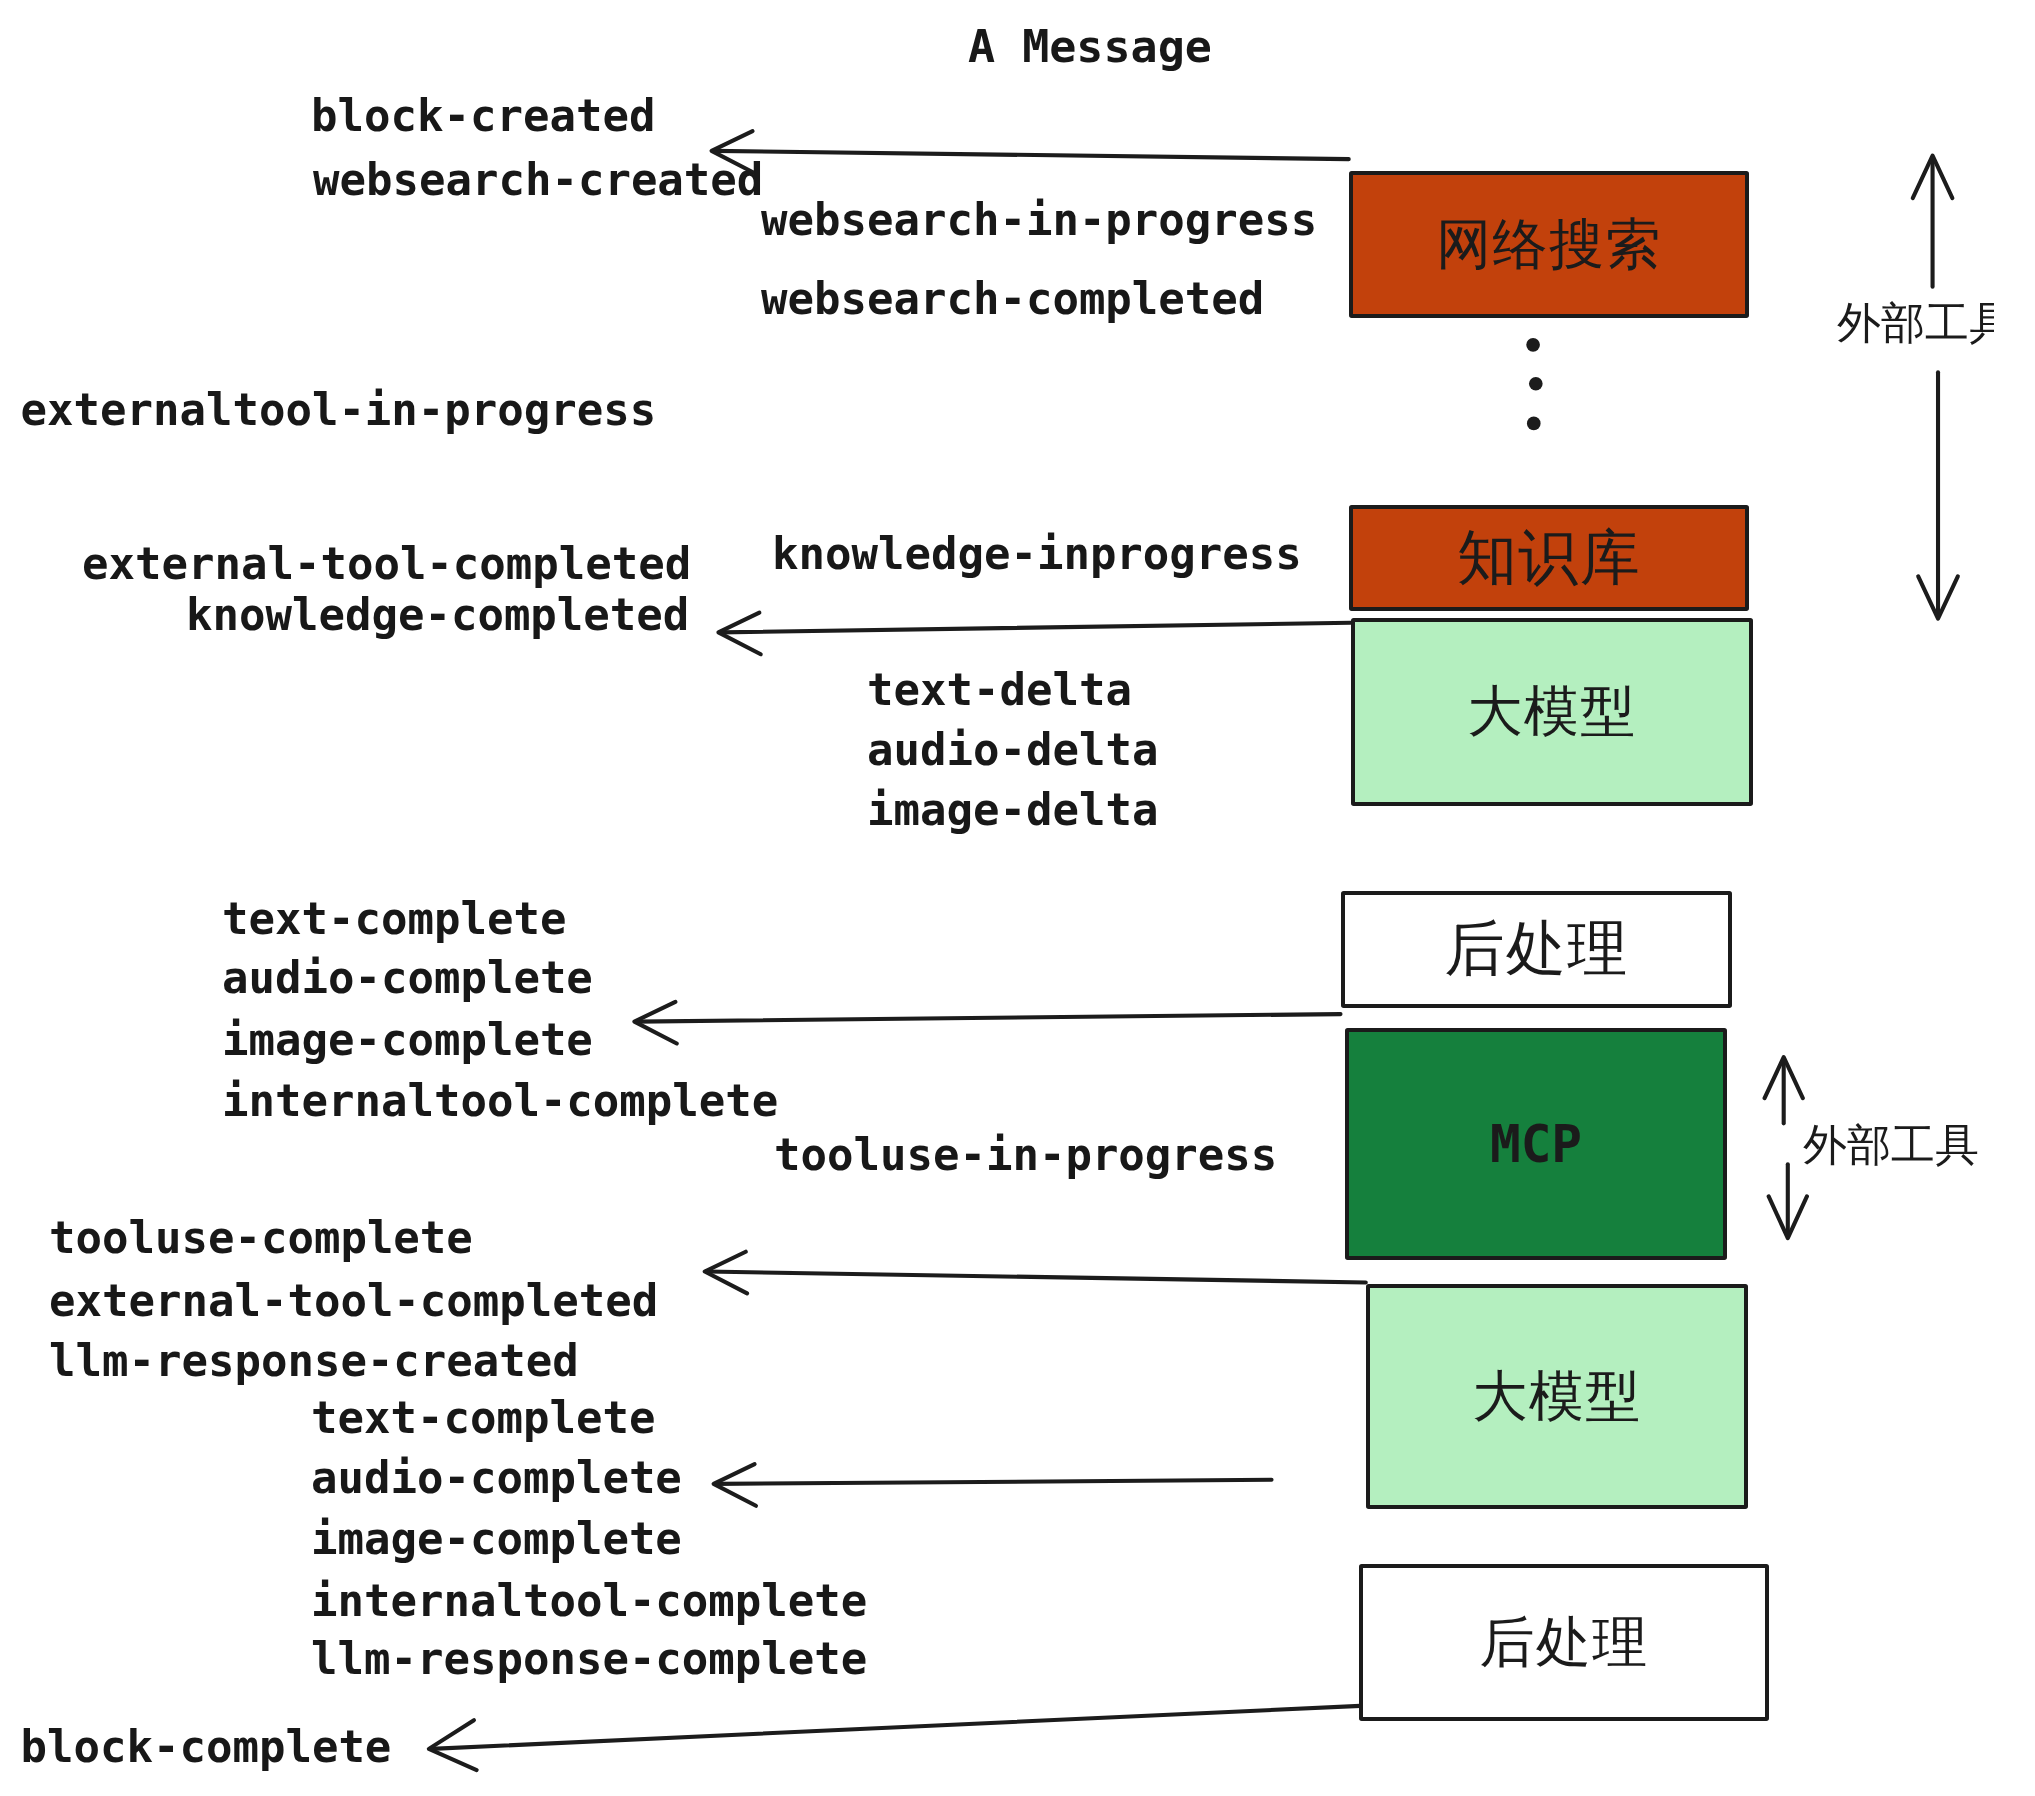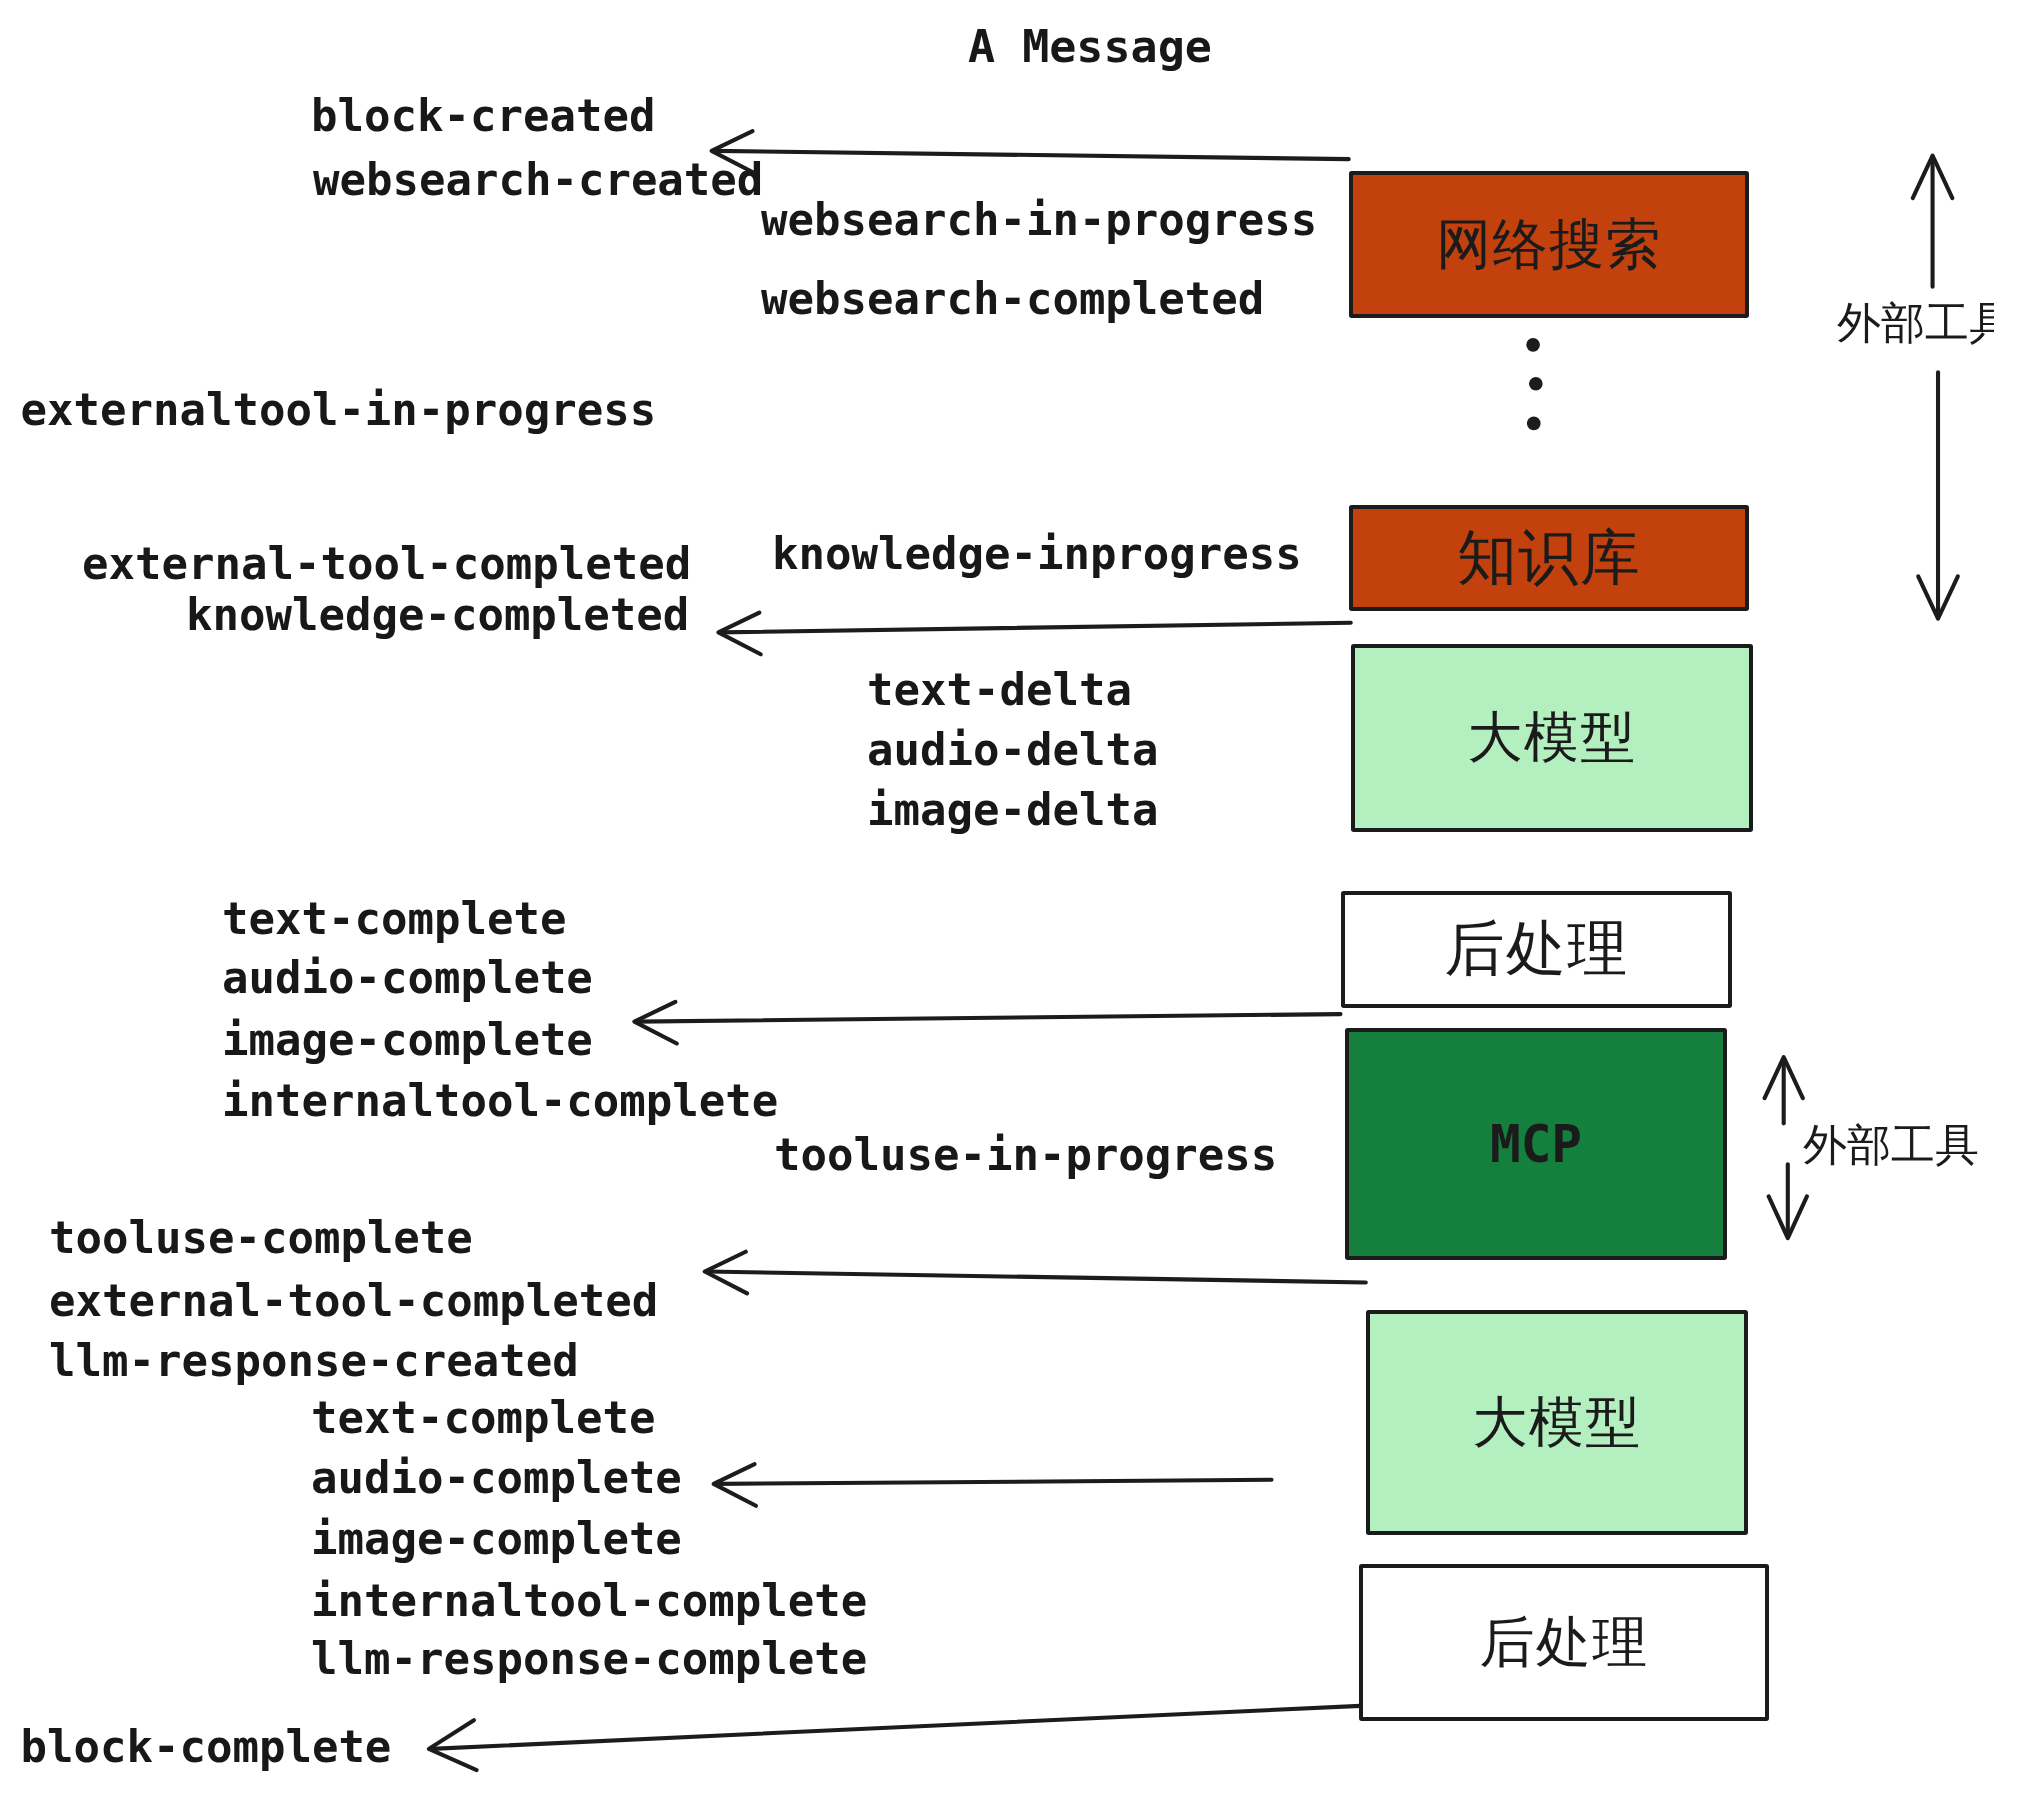--- a/index.html
+++ b/index.html
@@ -9,21 +9,21 @@
   .title{position:absolute;left:968px;top:15px;font:700 45px/63px "DejaVu Sans Mono",monospace;
          color:#181818;white-space:pre;}
   .ev{position:absolute;font:700 44px/57px "DejaVu Sans Mono",monospace;color:#181818;white-space:pre;}
   .box{position:absolute;box-sizing:border-box;border:4.1px solid #1b1b1b;border-radius:2.7px;
        display:flex;align-items:center;justify-content:center;}
   .box .bl{font-family:"Liberation Sans","DejaVu Sans",sans-serif;font-size:55px;font-weight:500;
            color:#1b1b1b;letter-spacing:1.4px;white-space:pre;}
   .box.small .bl{font-size:60px;}
   .box.mcp .bl{font-family:"DejaVu Sans Mono",monospace;font-weight:700;font-size:51px;letter-spacing:0;}
   .pink{background:#c2410c;}
-  .green{background:#b4efbf;margin-top:26px;}
+  .green{background:#b4efbf;}
   .yellow{background:#15803d;}
   .white{background:#ffffff;}
   .side{position:absolute;font-family:"Liberation Sans","DejaVu Sans",sans-serif;font-size:44px;
         font-weight:500;color:#1b1b1b;line-height:55px;white-space:pre;}
 </style>
 </head>
 <body>
 
 <div class="canvas">
 

